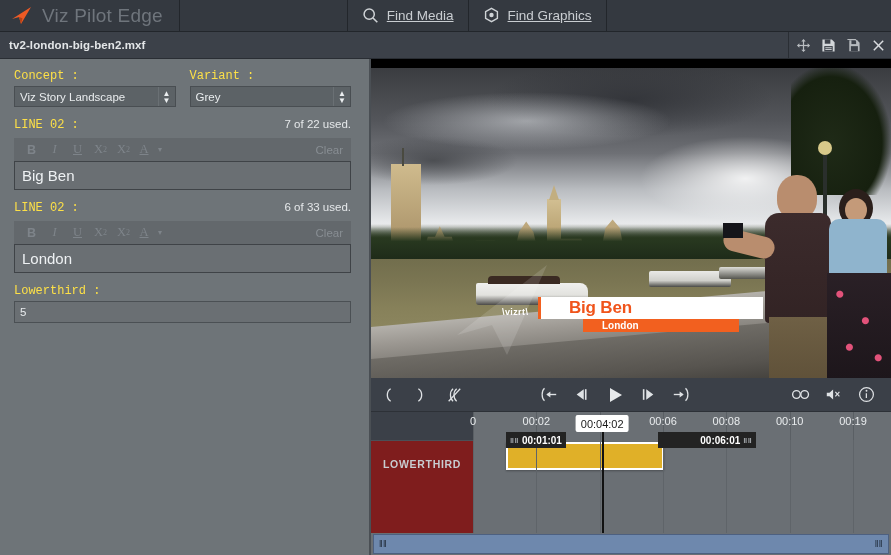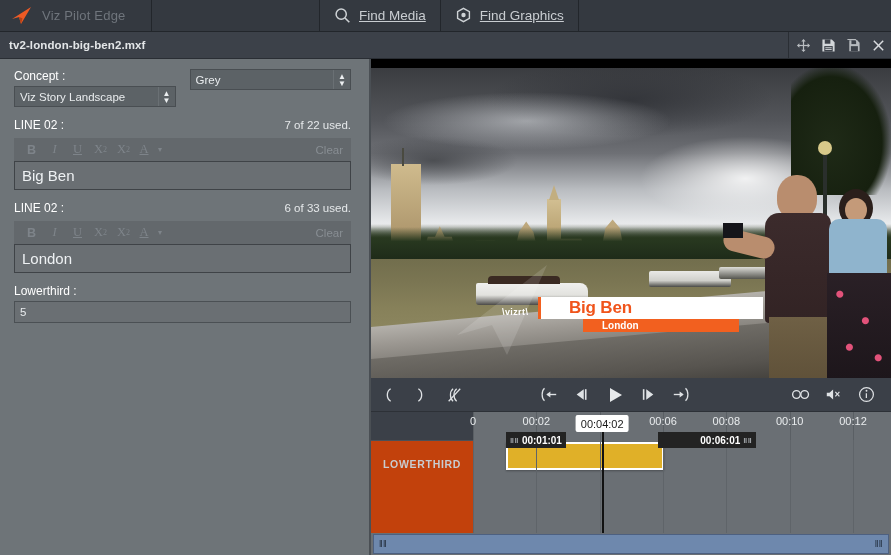--- a/index.html
+++ b/index.html
@@ -23,21 +23,21 @@
   .tb-cell {
     display:flex; align-items:center; gap:8px;
     padding:0 14px;
     border-right:1px solid #22262b;
     font-size:13.5px;
     color:#c9cdd1;
     height:31px;
   }
   .tb-brand { padding-left:10px; padding-right:16px; min-width:152px; }
   .tb-brand .logo { width:24px; height:20px; flex:0 0 auto; }
-  .tb-brand .name { color:#6f757c; font-size:13px; letter-spacing:.2px; }
+  .tb-brand .name { color:#6f757c; font-size:19px; letter-spacing:.2px; }
   .tb-spacer { width:168px; }
   .tb-btn { cursor:default;text-decoration:underline; }
   .tb-btn .ico { width:17px; height:17px; display:inline-block; }
   .tb-rest { flex:1 1 auto; border-right:none; }
 
   
   .docbar {
     position:absolute; left:0; top:32px; width:891px; height:27px;
     background:#3c4149;
     border-bottom:1px solid #2a2e34;
@@ -57,21 +57,21 @@
   }
   .docbar .tool svg { display:block; }
 
   
   .leftpanel {
     position:absolute; left:0; top:59px; width:370px; height:496px;
     background:#6e7478;
     border-right:1px solid #4a4f54;
     padding:10px 18px 0 14px;
   }
-  .fieldlabel { font-size:12px; color:#ffffff; margin-bottom:3px; }
+  .fieldlabel { font-size:12px; color:#fde047; margin-bottom:3px;font-family:Liberation Mono, monospace; }
   .rowflex { display:flex; gap:14px; }
   .col { flex:1 1 0; min-width:0; }
 
   select.drop, .dropfake {
     width:100%; height:21px;
     background:#5c6266; color:#e9ecee;
     border:1px solid #494e52;
     font-size:11.5px; font-family:inherit;
     padding:0 0 0 5px;
     position:relative;
@@ -308,21 +308,21 @@
   }
   .tick {
     position:absolute; top:0; height:28px; width:1px; background:#5a5f64;
   }
   .ticklabel {
     position:absolute; top:3px; font-size:11px; color:#e9ecee; transform:translateX(-50%);
     white-space:nowrap;
   }
   .tl-labelcol {
     position:absolute; left:0; top:28px; width:102px; height:115px;
-    background:#c2410c; border-top:1px solid #4b5057;padding-left:6px;
+    background:#7f1d1d; border-top:1px solid #4b5057;padding-left:6px;
   }
   .tracklabel {
     position:absolute; left:12px; top:17px; font-size:10.5px; font-weight:bold;
     color:#c8ccd0; letter-spacing:.7px;
   }
   .tl-body {
     position:absolute; left:102px; top:28px; right:0; height:115px;
   }
   .vgrid { position:absolute; top:0; bottom:0; width:1px; background:#5f6469; }
 
@@ -448,20 +448,21 @@
         <div class="fieldlabel">Concept :</div>
         <div class="dropfake">
           <span>Viz Story Landscape</span>
           <span class="spin">
             <span>▲</span>
               <span>▼</span>
           </span>
         </div>
       </div>
       <div class="col">
+        <div class="fieldlabel">Variant :</div>
         <div class="dropfake">
           <span>Grey</span>
           <span class="spin">
             <span>▲</span>
               <span>▼</span>
           </span>
         </div>
       </div>
     </div>
 
@@ -650,21 +651,21 @@
           <div class="ticklabel" style="left: 63.3333px;">00:02</div>
           <div class="tick" style="left: 126.667px;"></div>
           <div class="ticklabel" style="left: 126.667px;">00:04</div>
           <div class="tick" style="left: 190px;"></div>
           <div class="ticklabel" style="left: 190px;">00:06</div>
           <div class="tick" style="left: 253.333px;"></div>
           <div class="ticklabel" style="left: 253.333px;">00:08</div>
           <div class="tick" style="left: 316.667px;"></div>
           <div class="ticklabel" style="left: 316.667px;">00:10</div>
           <div class="tick" style="left: 380px;"></div>
-          <div class="ticklabel" style="left: 380px;">00:12</div>
+          <div class="ticklabel" style="left: 380px;">00:19</div>
         </div>
     </div>
 
     <div class="tl-labelcol">
       <div class="tracklabel">LOWERTHIRD</div>
     </div>
 
     <div class="tl-body" id="tlbody">
       <div class="clip" id="clip" style="left: 32.9333px; width: 158.333px; top: 2px; height: 28px; background: rgb(224, 176, 40);"></div>
       <div class="playhead" id="playhead" style="left: 129.2px; top: -14px; bottom: 22px;"></div>

